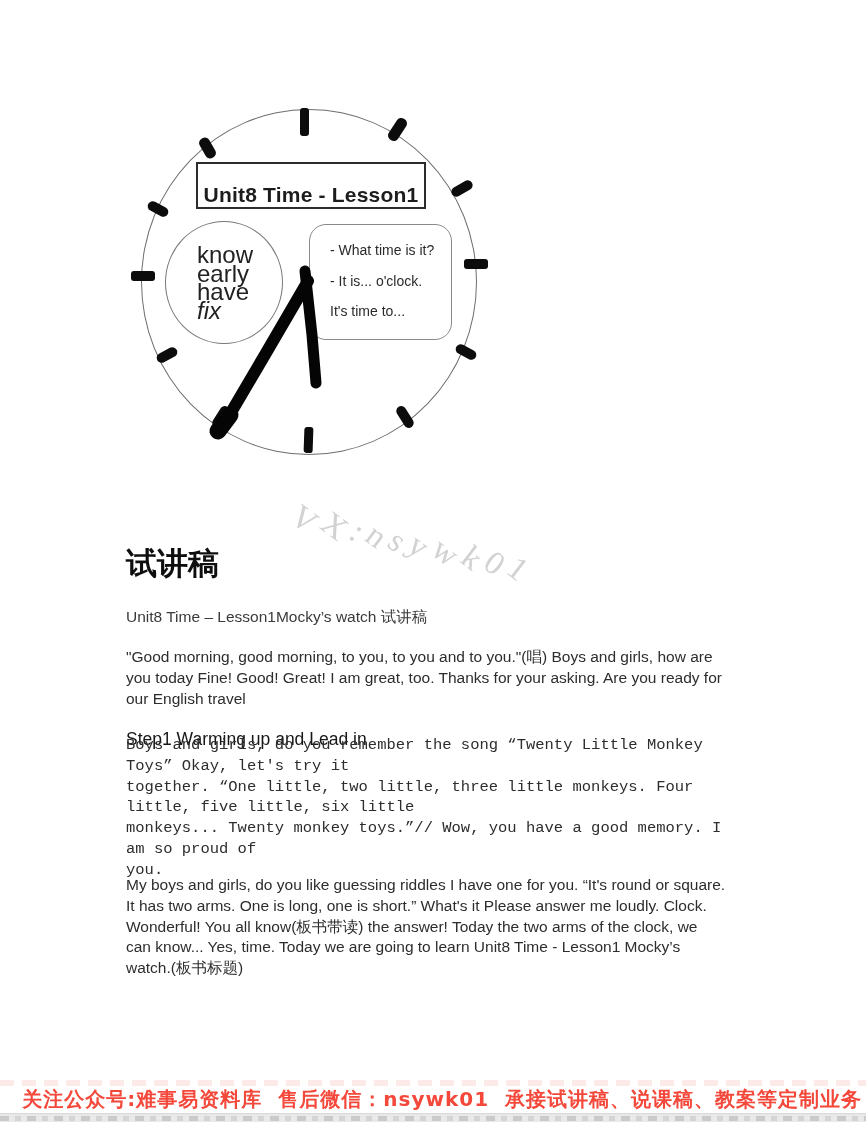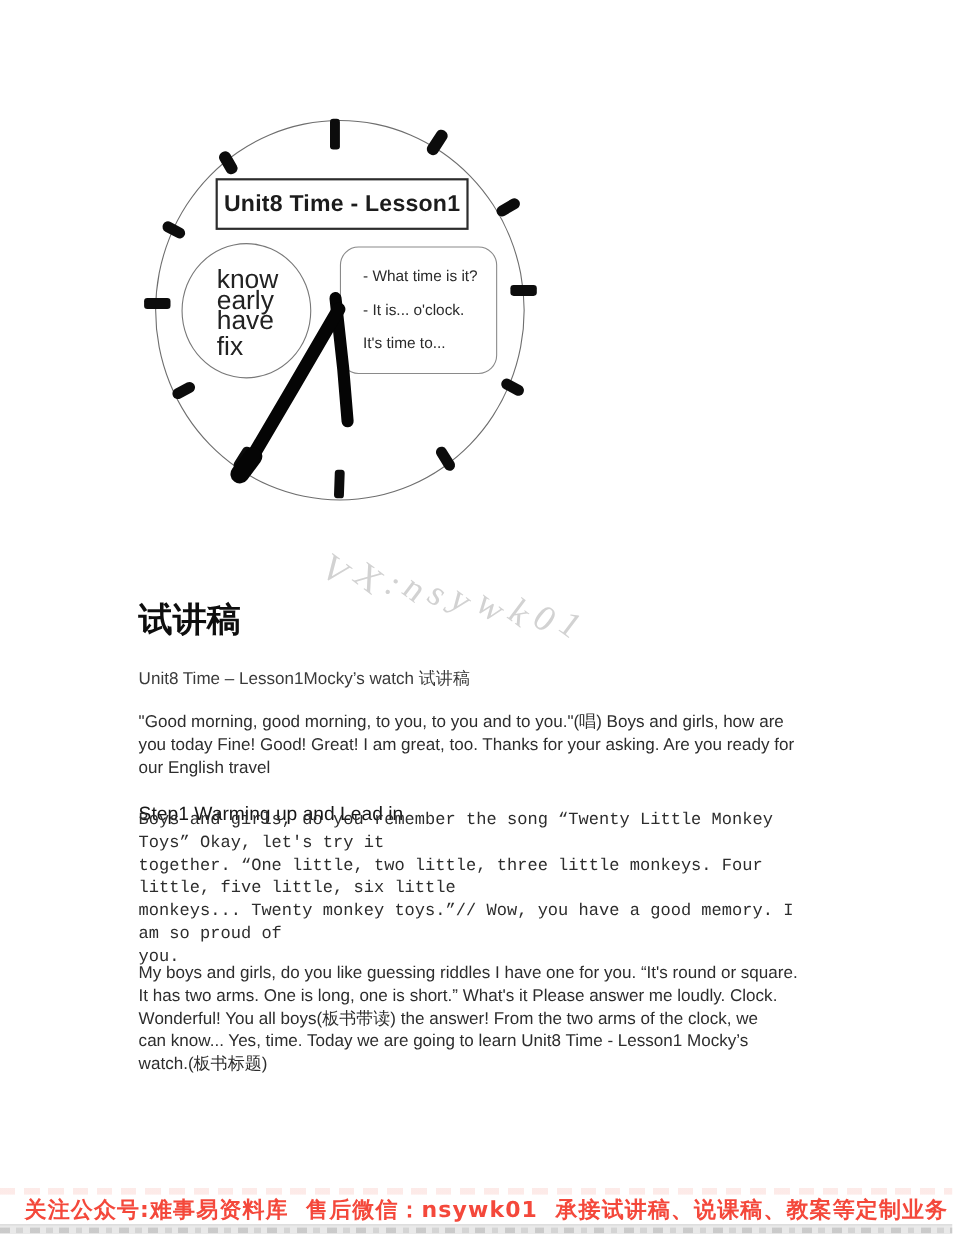--- a/index.html
+++ b/index.html
@@ -17,26 +17,26 @@
   .t3{left:351px;top:157px;width:10px;height:24px;transform:rotate(90deg);}
   .t4{left:341px;top:246px;width:10px;height:22px;transform:rotate(118deg);border-radius:5px;}
   .t5{left:280px;top:310px;width:10px;height:24px;transform:rotate(148deg);border-radius:5px;}
   .t6{left:184px;top:332px;width:9px;height:26px;transform:rotate(2deg);}
   .t7{left:96px;top:310px;width:10px;height:24px;transform:rotate(32deg);border-radius:5px;}
   .t8{left:42px;top:249px;width:10px;height:22px;transform:rotate(62deg);border-radius:5px;}
   .t9{left:18px;top:169px;width:10px;height:24px;transform:rotate(90deg);}
   .t10{left:33px;top:103px;width:10px;height:22px;transform:rotate(118deg);border-radius:5px;}
   .t11{left:82px;top:42px;width:11px;height:22px;transform:rotate(150deg);border-radius:5px;}
   .title-box{position:absolute;left:76px;top:67px;width:226px;height:43px;
-    border:2.4px solid #2c2c2c;background:#ffffff;display:flex;align-items:center;justify-content:center;
+    border:2.4px solid #2c2c2c;background:#ffffff;display:flex;align-items:flex-end;justify-content:center;
     font-weight:bold;font-size:21px;color:#1c1c1c;letter-spacing:.2px;}
   .vocab-circle{position:absolute;left:45px;top:126px;width:118px;height:123px;
     border:1.4px solid #787878;border-radius:50%;background:#ffffff;box-sizing:border-box;
     font-size:24px;color:#222;line-height:18.5px;padding:24px 0 0 31px;}
-  .vocab-circle .fix{margin-top:5px;}
+  .vocab-circle .fix{font-style:italic;}
   .phrase-box{position:absolute;left:189px;top:129px;width:143px;height:116px;
     border:1.5px solid #8a8a8a;border-radius:17px;background:#ffffff;box-sizing:border-box;
     font-size:14px;color:#2a2a2a;padding:17px 0 0 20px;}
   .phrase-box div{margin-bottom:14.5px;white-space:nowrap;}
   .hands{position:absolute;left:0;top:0;width:380px;height:370px;}
 
   
   .watermark{position:absolute;left:296px;top:500px;width:300px;
     transform:rotate(13deg);transform-origin:left top;
     font-family:"Liberation Serif",serif;font-size:33px;color:#d2d2d2;
@@ -125,21 +125,21 @@
   <div class="para p2">
     <div>Boys and girls, do you remember the song “Twenty Little Monkey Toys” Okay, let's try it</div>
     <div>together. “One little, two little, three little monkeys. Four little, five little, six little</div>
     <div>monkeys... Twenty monkey toys.”// Wow, you have a good memory. I am so proud of</div>
     <div>you.</div>
   </div>
 
   <div class="para p3">
     <div>My boys and girls, do you like guessing riddles I have one for you. “It's round or square.</div>
     <div>It has two arms. One is long, one is short.” What's it Please answer me loudly. Clock.</div>
-    <div>Wonderful! You all boys(板书带读) the answer! From the two arms of the clock, we</div>
+    <div>Wonderful! You all know(板书带读) the answer! Today the two arms of the clock, we</div>
     <div>can know... Yes, time. Today we are going to learn Unit8 Time - Lesson1 Mocky’s</div>
     <div>watch.(板书标题)</div>
   </div>
 
   <div class="footer-ghost"></div>
   <div class="footer" style="color: rgb(244, 72, 59);">关注公众号:难事易资料库  售后微信：nsywk01  承接试讲稿、说课稿、教案等定制业务</div>
   <div class="bottom-strip"></div>
 
 </div>
 

